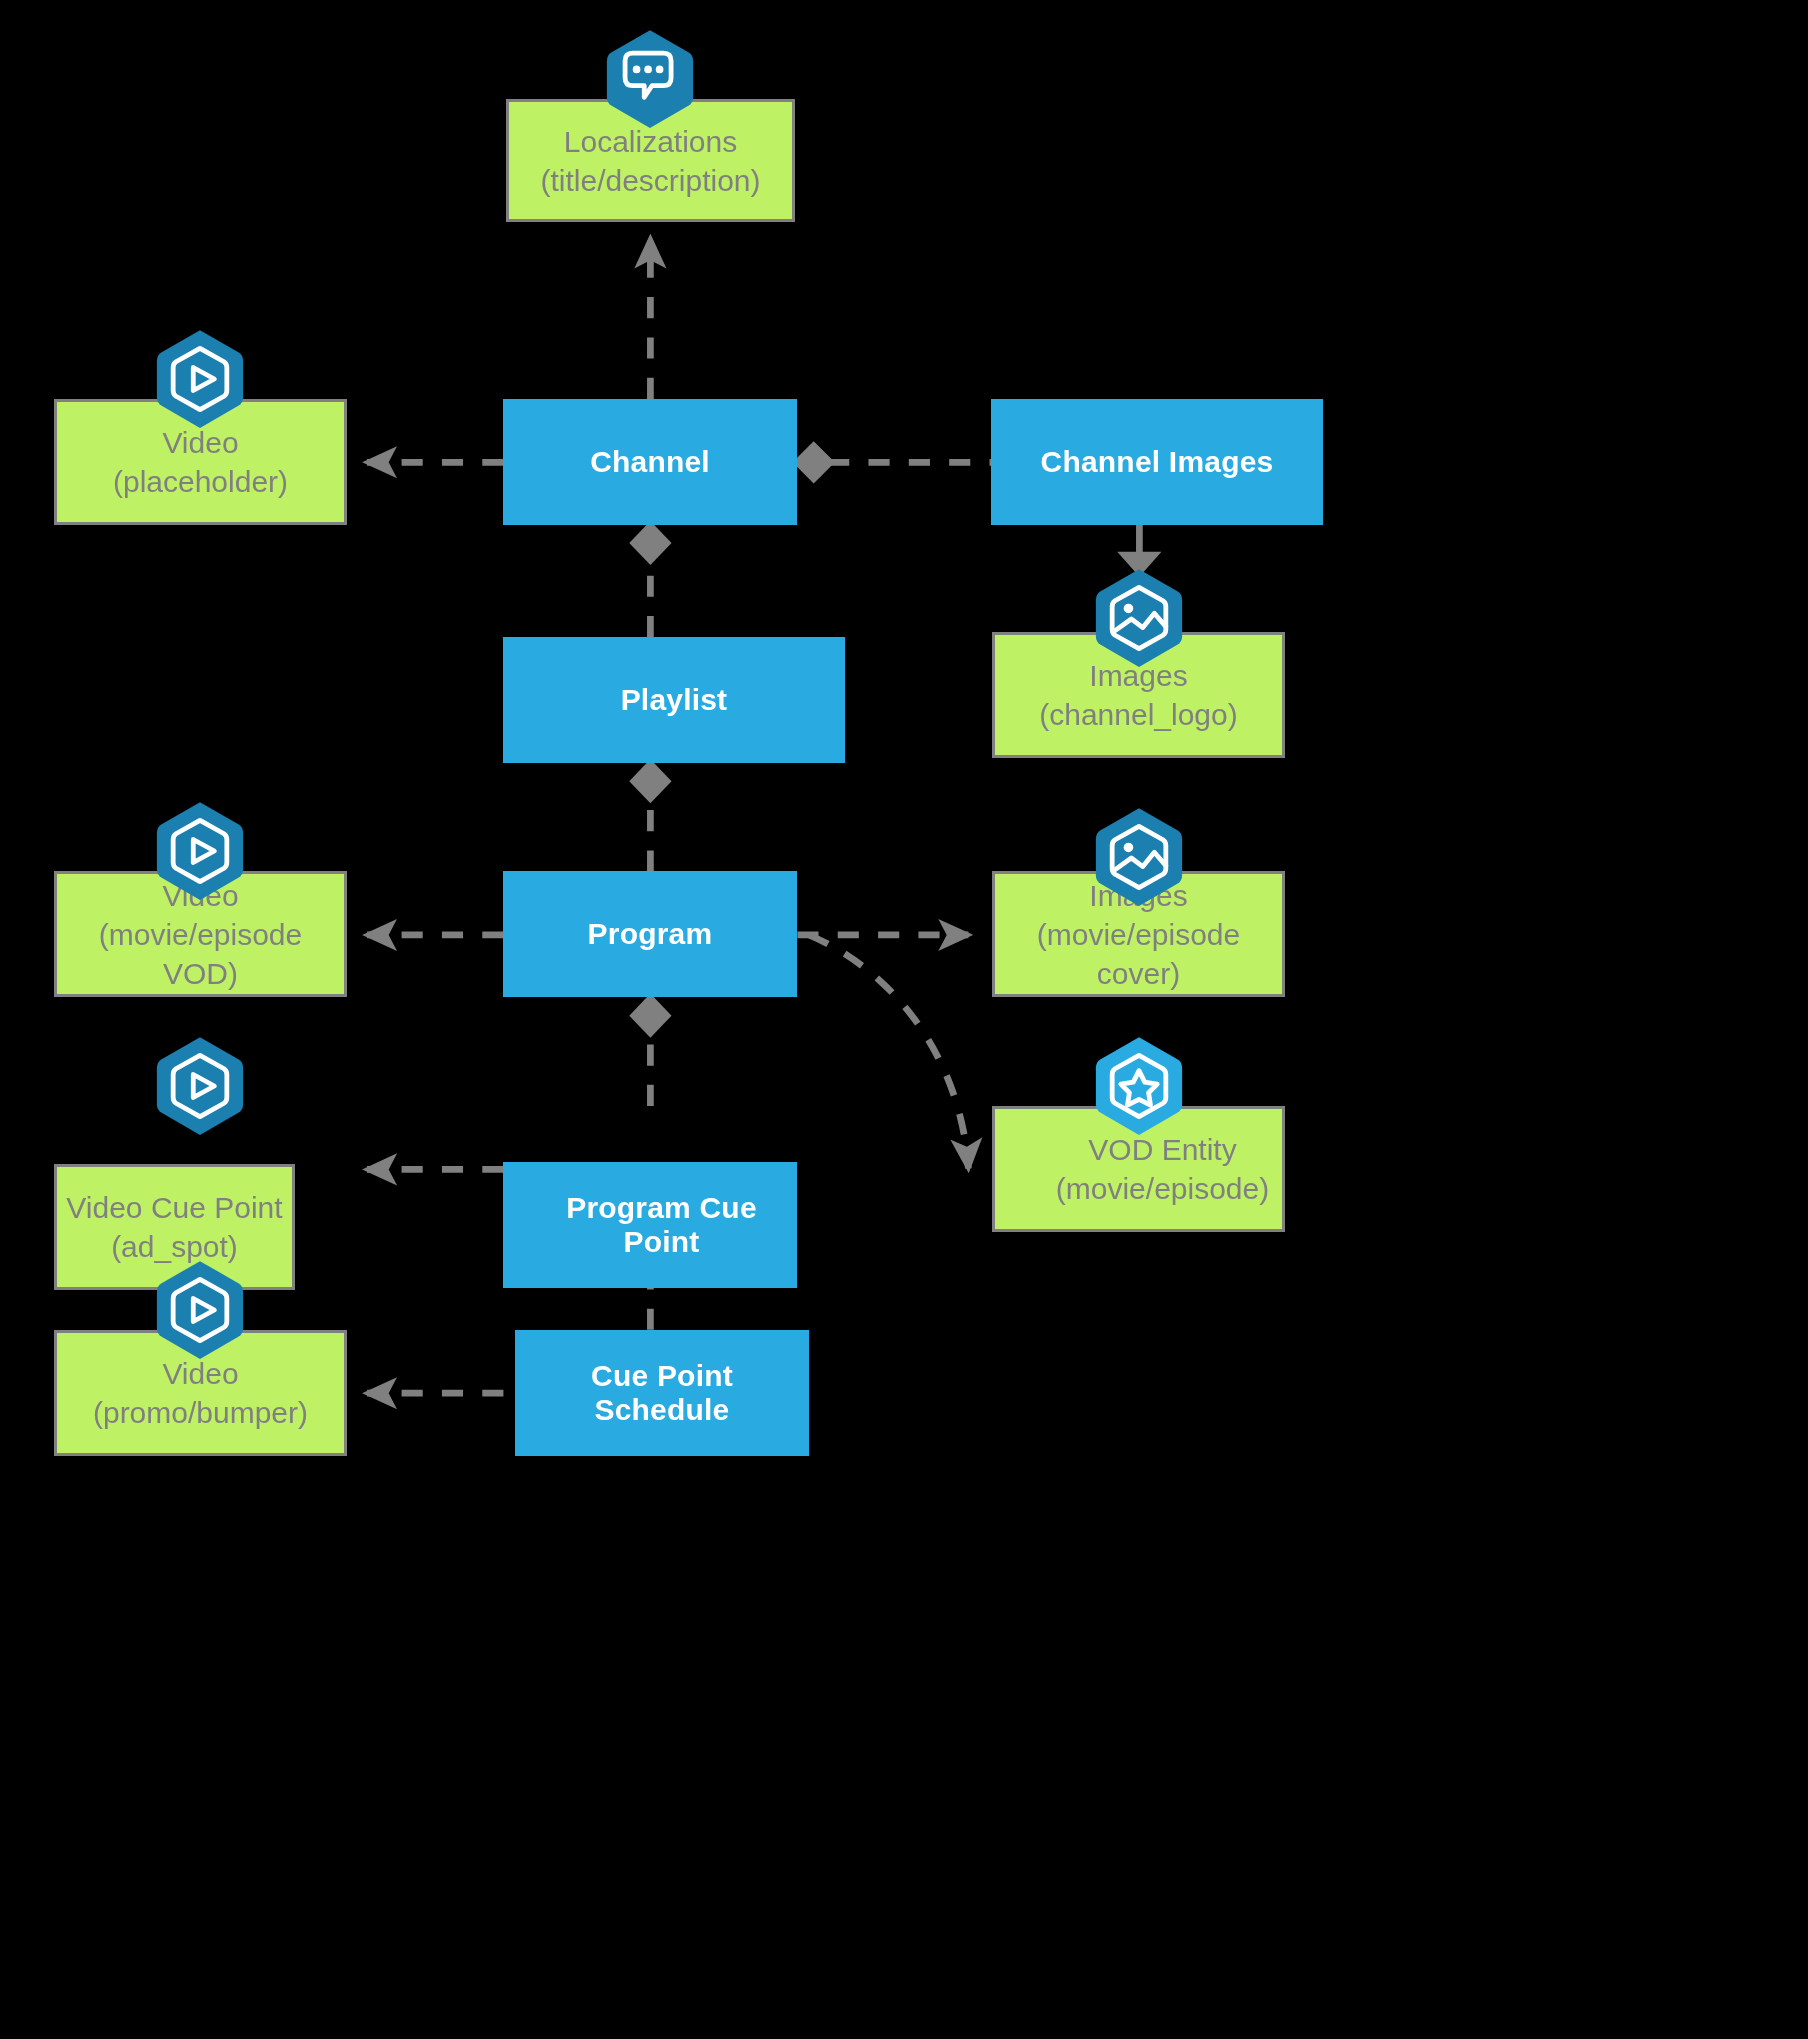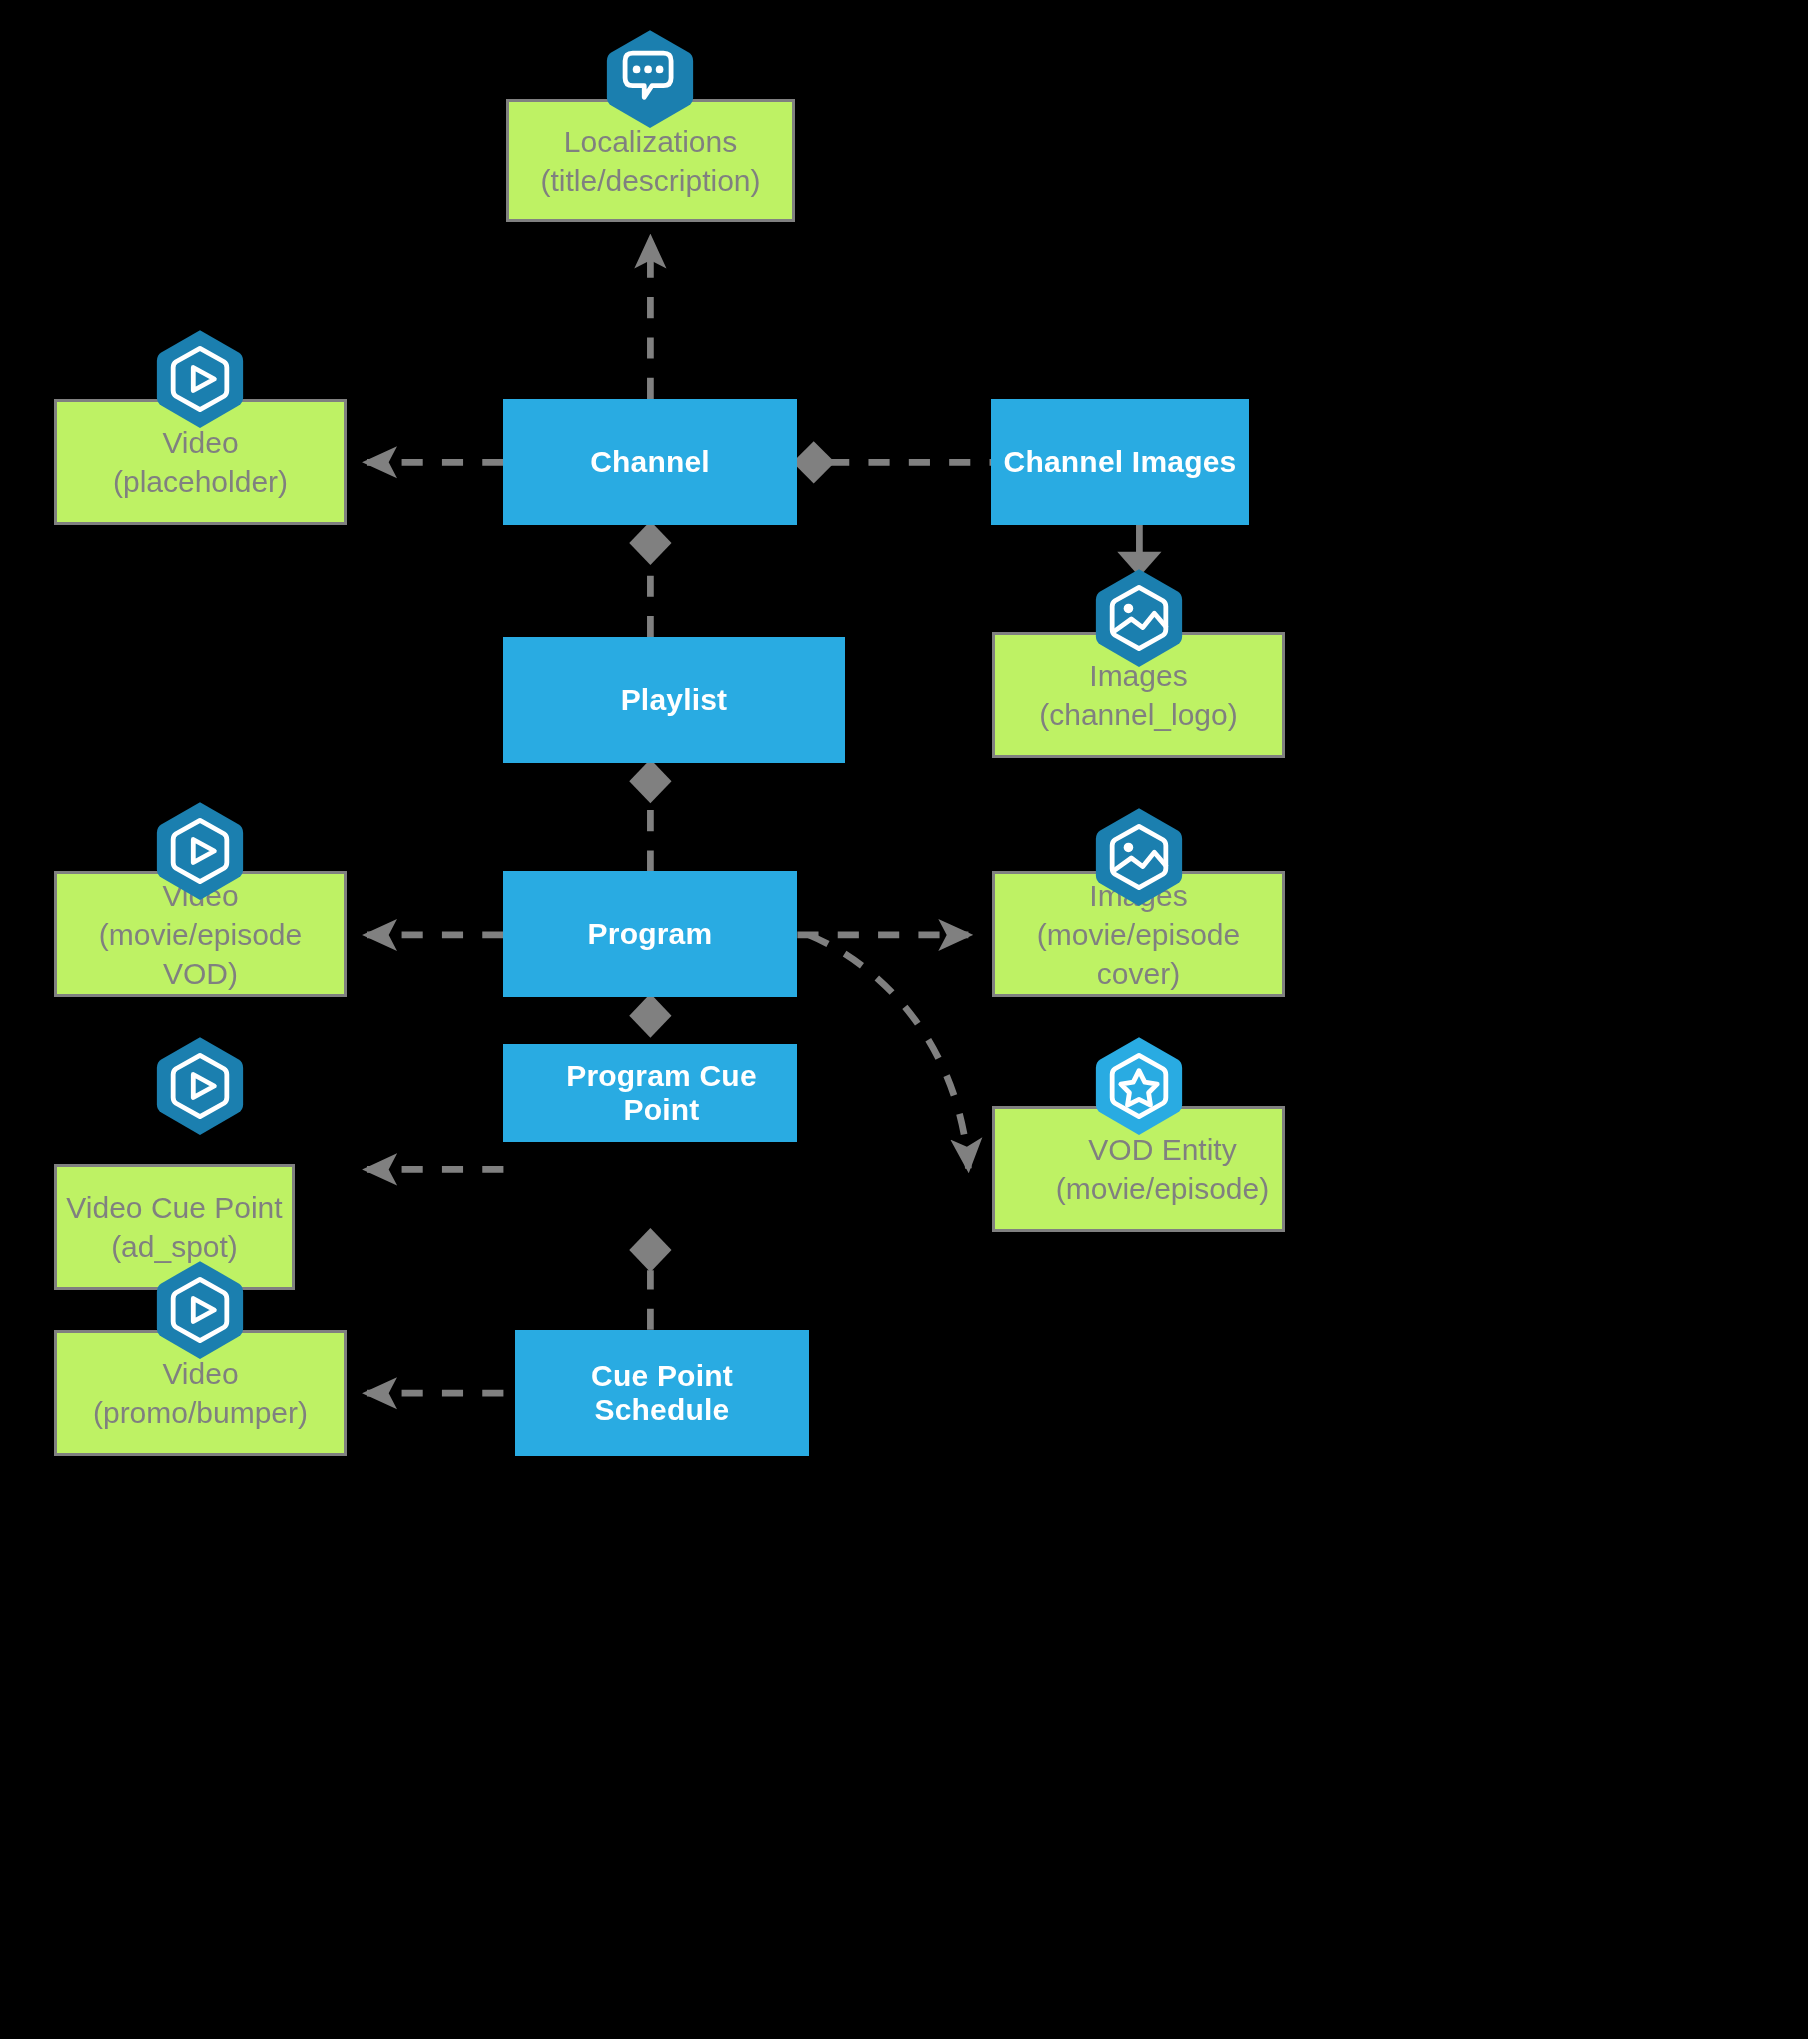--- a/index.html
+++ b/index.html
@@ -187,21 +187,21 @@
 
   <div class="node outline" style="left:54px;top:399px;width:293px;height:126px;">
     <span class="label">Video
 (placeholder)</span>
   </div>
 
   <div class="node filled" style="left:503px;top:399px;width:294px;height:126px;">
     <span class="label">Channel</span>
   </div>
 
-  <div class="node filled" style="left:991px;top:399px;width:258px;height:126px;">
+  <div class="node filled" style="left:991px;top:399px;width:332px;height:126px;">
     <span class="label">Channel Images</span>
   </div>
 
   <div class="node outline" style="left:992px;top:632px;width:293px;height:126px;">
     <span class="label">Images
 (channel_logo)</span>
   </div>
 
   <div class="node filled" style="left:503px;top:637px;width:342px;height:126px;">
     <span class="label">Playlist</span>
@@ -219,21 +219,21 @@
   <div class="node outline" style="left:992px;top:871px;width:293px;height:126px;">
     <span class="label">Images
 (movie/episode cover)</span>
   </div>
 
   <div class="node outline" style="left:54px;top:1164px;width:241px;height:126px;justify-content:center;">
     <span class="label">Video Cue Point
 (ad_spot)</span>
   </div>
 
-  <div class="node filled" style="left:503px;top:1044px;width:294px;height:98px;padding-left:23px;">
+  <div class="node filled" style="left:503px;top:1162px;width:294px;height:126px;padding-left:23px;">
     <span class="label">Program Cue Point</span>
   </div>
 
   <div class="node outline" style="left:992px;top:1106px;width:293px;height:126px;padding-left:48px;">
     <span class="label">VOD Entity
 (movie/episode)</span>
   </div>
 
   <div class="node outline" style="left:54px;top:1330px;width:293px;height:126px;">
     <span class="label">Video

